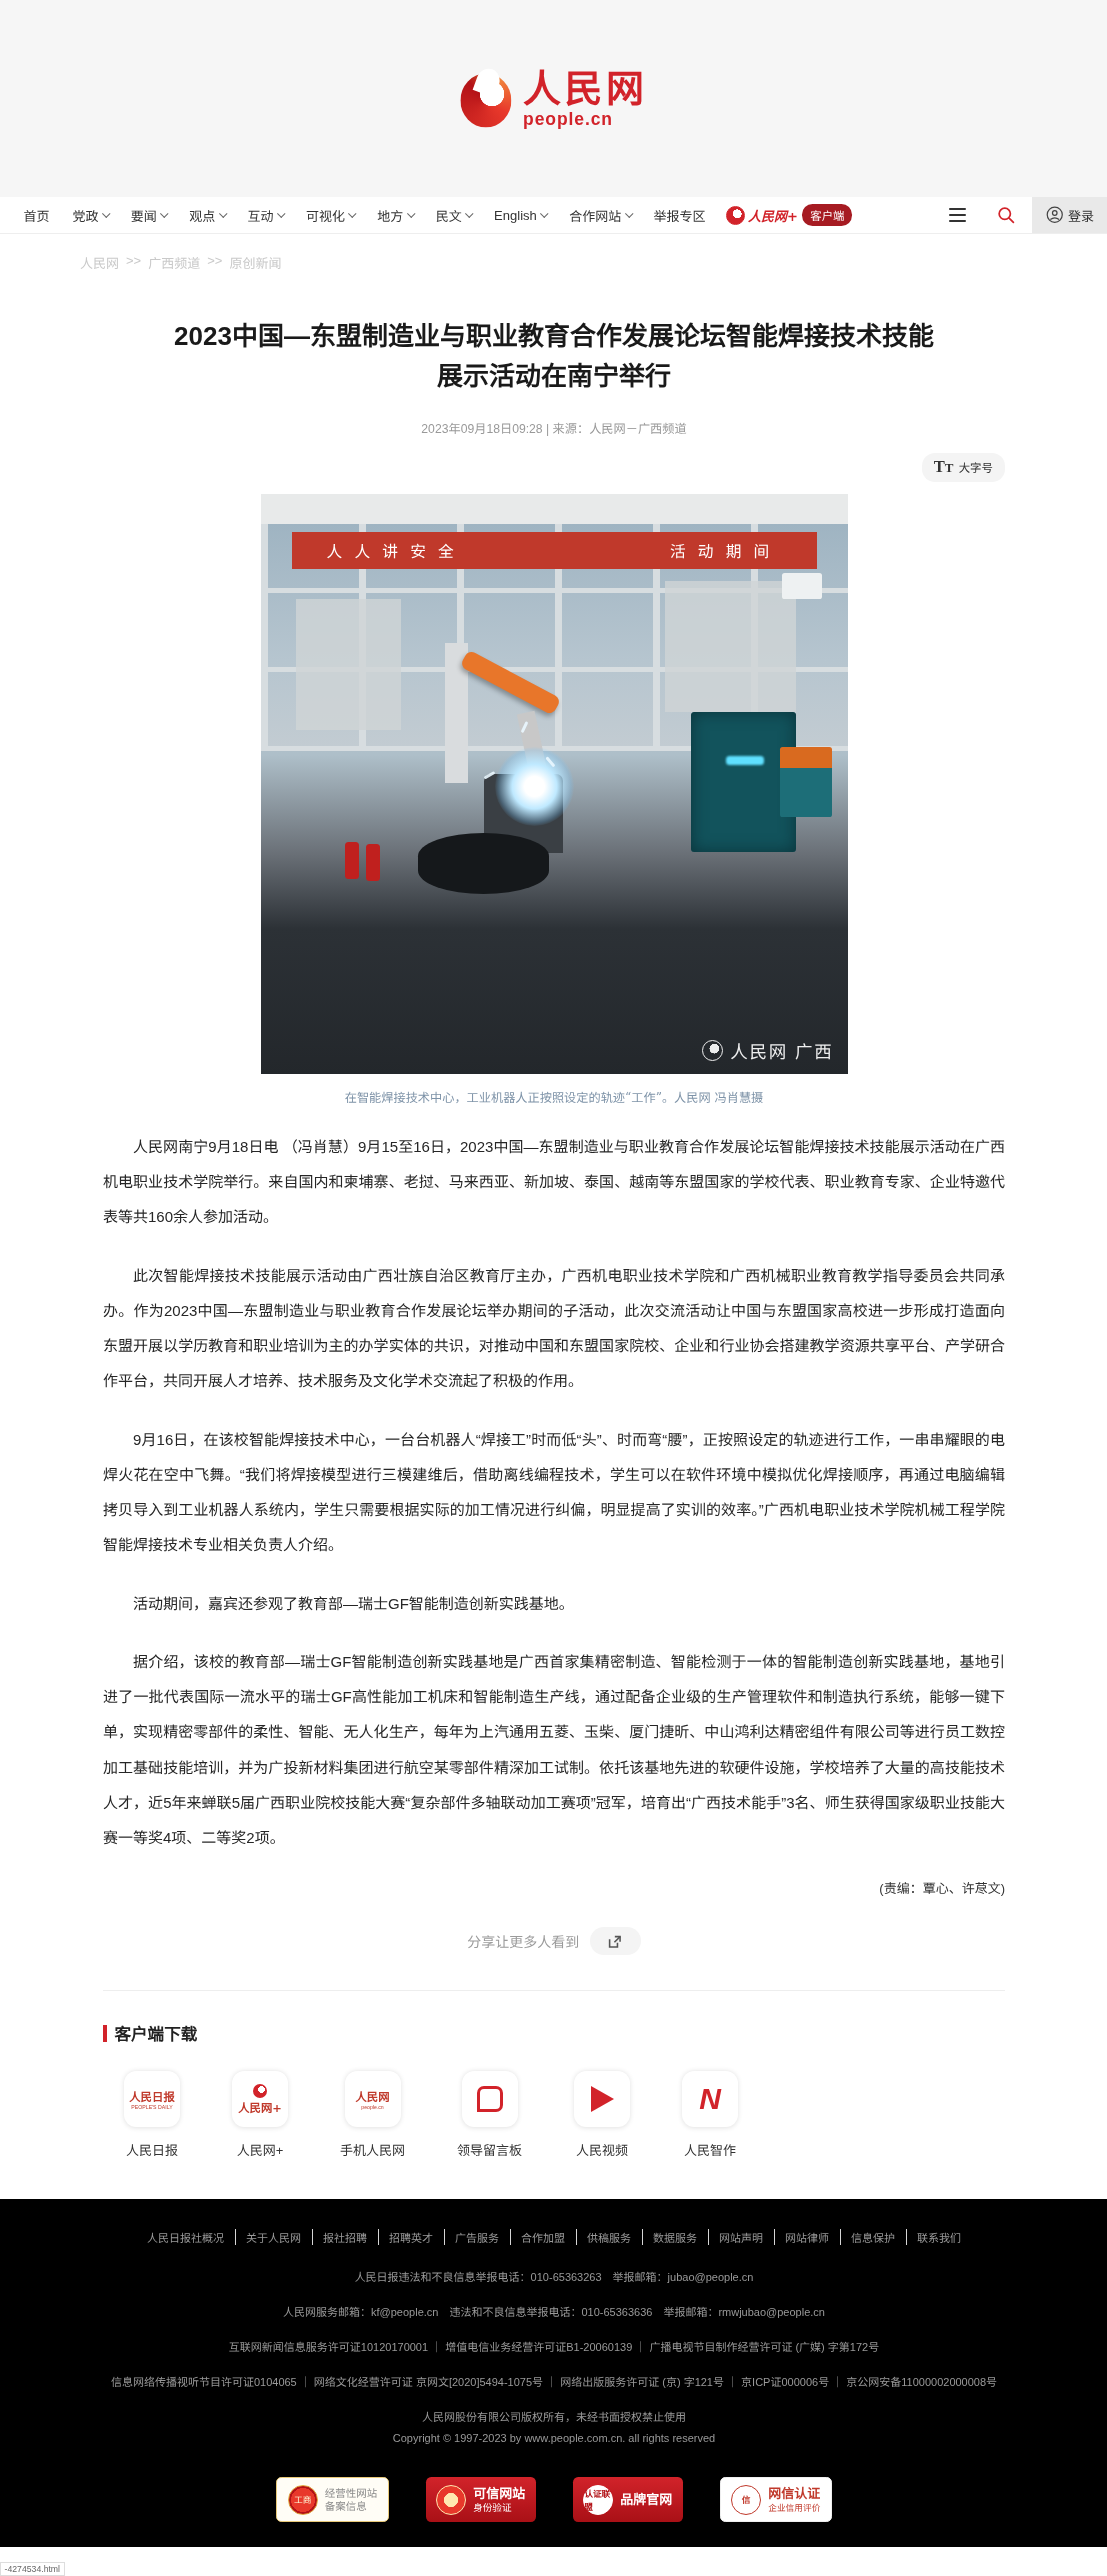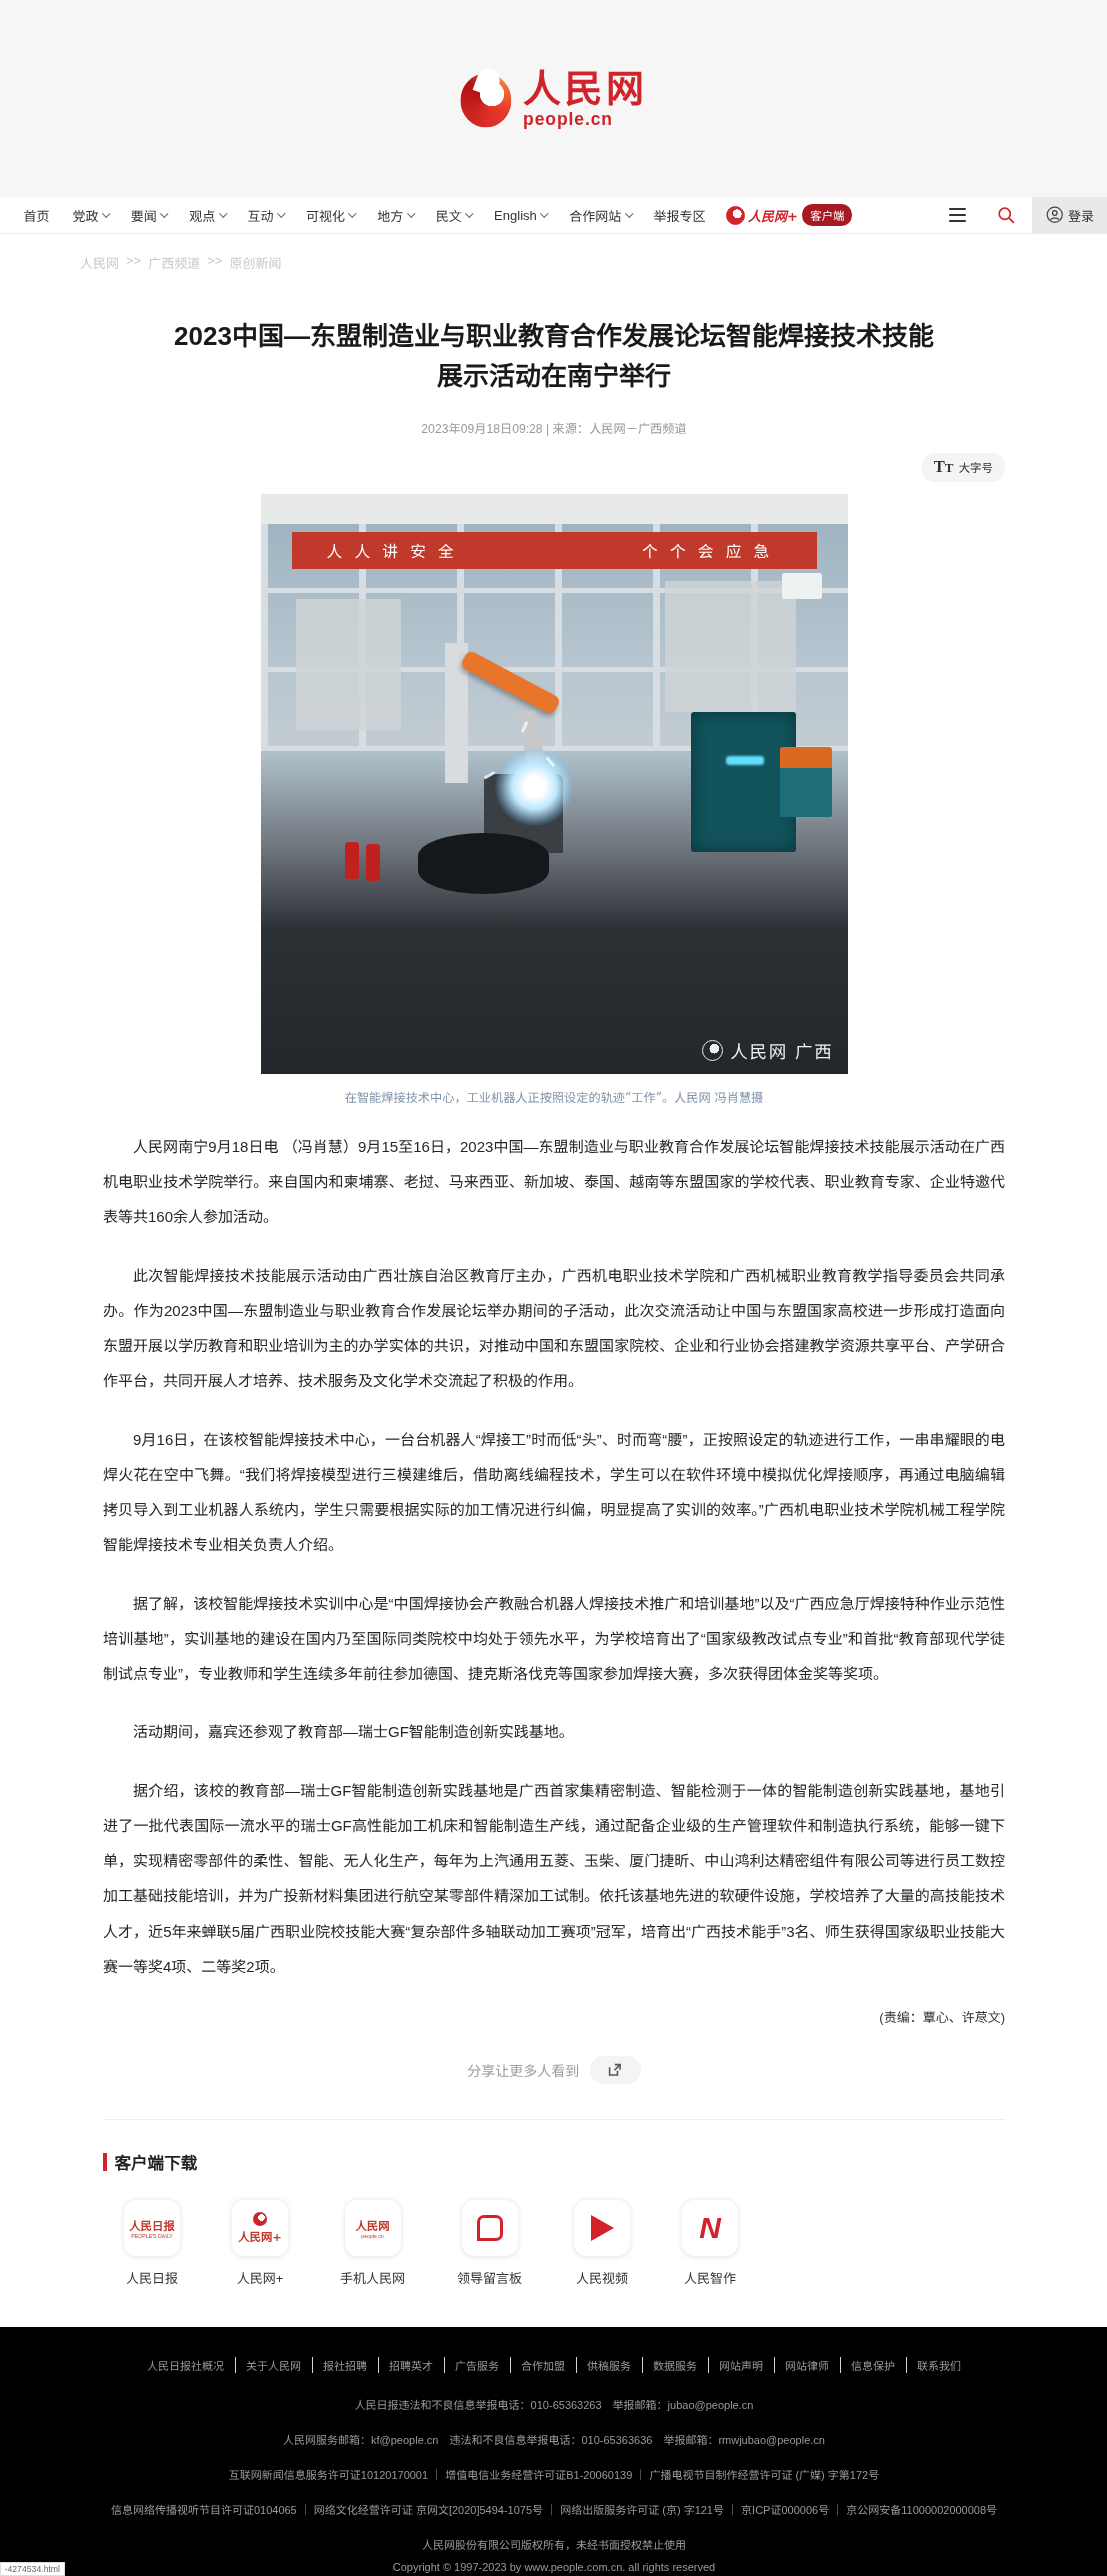--- a/index.html
+++ b/index.html
@@ -248,21 +248,21 @@
   </div>
 
   <figure class="photo">
     <div class="ceiling"></div>
     <div class="windows"></div>
     <div class="building b1"></div>
     <div class="building b2"></div>
     <div class="ac-unit"></div>
     <div class="banner">
       <span>人人讲安全</span>
-      <span>个个会应急</span>
+      <span>活动期间</span>
     </div>
     <div class="robot-col"></div>
     <div class="robot-arm"></div>
     <div class="robot-arm2"></div>
     <div class="robot-base"></div>
     <div class="weld-table"></div>
     <div class="glow"></div>
     <div class="spark sp1"></div>
     <div class="spark sp2"></div>
     <div class="spark sp3"></div>
@@ -276,21 +276,20 @@
       <span class="wm-text">人民网  广西</span>
     </div>
   </figure>
 
   <figcaption class="caption">在智能焊接技术中心，工业机器人正按照设定的轨迹“工作”。人民网 冯肖慧摄</figcaption>
 
   <div class="body-text">
     <p>人民网南宁9月18日电 （冯肖慧）9月15至16日，2023中国—东盟制造业与职业教育合作发展论坛智能焊接技术技能展示活动在广西机电职业技术学院举行。来自国内和柬埔寨、老挝、马来西亚、新加坡、泰国、越南等东盟国家的学校代表、职业教育专家、企业特邀代表等共160余人参加活动。</p>
     <p>此次智能焊接技术技能展示活动由广西壮族自治区教育厅主办，广西机电职业技术学院和广西机械职业教育教学指导委员会共同承办。作为2023中国—东盟制造业与职业教育合作发展论坛举办期间的子活动，此次交流活动让中国与东盟国家高校进一步形成打造面向东盟开展以学历教育和职业培训为主的办学实体的共识，对推动中国和东盟国家院校、企业和行业协会搭建教学资源共享平台、产学研合作平台，共同开展人才培养、技术服务及文化学术交流起了积极的作用。</p>
     <p>9月16日，在该校智能焊接技术中心，一台台机器人“焊接工”时而低“头”、时而弯“腰”，正按照设定的轨迹进行工作，一串串耀眼的电焊火花在空中飞舞。“我们将焊接模型进行三模建维后，借助离线编程技术，学生可以在软件环境中模拟优化焊接顺序，再通过电脑编辑拷贝导入到工业机器人系统内，学生只需要根据实际的加工情况进行纠偏，明显提高了实训的效率。”广西机电职业技术学院机械工程学院智能焊接技术专业相关负责人介绍。</p>
-    <p>据了解，该校智能焊接技术实训中心是“中国焊接协会产教融合机器人焊接技术推广和培训基地”以及“广西应急厅焊接特种作业示范性培训基地”，实训基地的建设在国内乃至国际同类院校中均处于领先水平，为学校培育出了“国家级教改试点专业”和首批“教育部现代学徒制试点专业”，专业教师和学生连续多年前往参加德国、捷克斯洛伐克等国家参加焊接大赛，多次获得团体金奖等奖项。</p>
     <p>活动期间，嘉宾还参观了教育部—瑞士GF智能制造创新实践基地。</p>
     <p>据介绍，该校的教育部—瑞士GF智能制造创新实践基地是广西首家集精密制造、智能检测于一体的智能制造创新实践基地，基地引进了一批代表国际一流水平的瑞士GF高性能加工机床和智能制造生产线，通过配备企业级的生产管理软件和制造执行系统，能够一键下单，实现精密零部件的柔性、智能、无人化生产，每年为上汽通用五菱、玉柴、厦门捷昕、中山鸿利达精密组件有限公司等进行员工数控加工基础技能培训，并为广投新材料集团进行航空某零部件精深加工试制。依托该基地先进的软硬件设施，学校培养了大量的高技能技术人才，近5年来蝉联5届广西职业院校技能大赛“复杂部件多轴联动加工赛项”冠军，培育出“广西技术能手”3名、师生获得国家级职业技能大赛一等奖4项、二等奖2项。</p>
   </div>
 
   <div class="byline">(责编：覃心、许荩文)</div>
 
   <div class="share-row">
     <span class="share-label">分享让更多人看到</span>
     <span class="share-btn">
       <svg width="15.7" height="15.7" viewBox="0 0 18 18">

